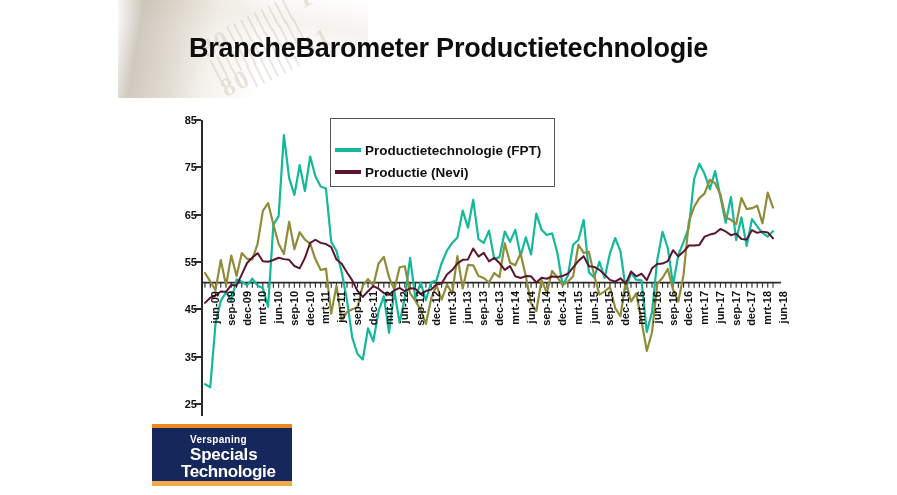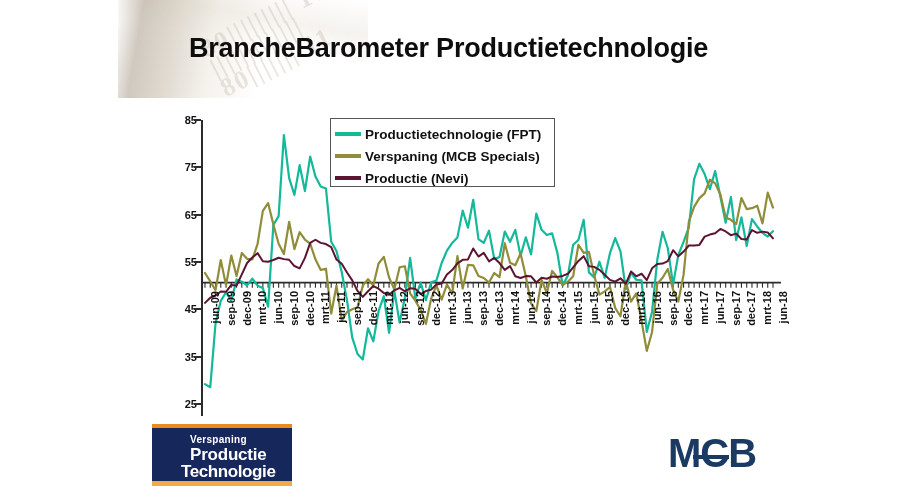--- a/index.html
+++ b/index.html
@@ -43,21 +43,21 @@
     position:absolute;right:0;font-size:11px;font-weight:bold;color:#111;
     transform:translateY(-50%);font-family:"Liberation Sans", sans-serif;
   }
   .yaxis-line{position:absolute;left:38px;top:8px;width:2px;height:296px;background:#2b2b2b;}
   .ytick{position:absolute;left:31px;width:7px;height:2px;background:#2b2b2b;transform:translateY(-1px);}
   .plot{position:absolute;left:40px;top:0px;width:578px;height:300px;overflow:visible;}
   .plot svg{display:block;}
 
   .legend{
     position:absolute;left:167px;top:6px;width:225px;height:69px;
-    background:#fff;border:1.5px solid #555;padding:4px 4px;box-sizing:border-box;
+    background:#fff;border:1.5px solid #555;padding:20px 4px;box-sizing:border-box;
   }
   .legend-row{display:flex;align-items:center;height:22px;}
   .legend-swatch{width:26px;height:4px;margin-right:4px;flex:0 0 26px;}
   .legend-label{font-size:13.5px;font-weight:bold;color:#111;white-space:nowrap;}
 
   .xlabels{position:absolute;left:40px;top:0;width:578px;height:0;}
   .xlabels span{
     position:absolute;top:0;
     font-size:11px;font-weight:bold;color:#111;white-space:nowrap;
     transform-origin:left top;transform:rotate(-90deg) translate(-100%,0);
@@ -263,44 +263,36 @@
         <span style="left: 558.222px; top: 178.667px;">mrt-18</span>
         <span style="left: 574px; top: 178.667px;">jun-18</span>
       </div>
 
     <div class="legend">
       <div class="legend-row">
         <span class="legend-swatch" style="background: rgb(20, 184, 154);"></span>
         <span class="legend-label">Productietechnologie (FPT)</span>
       </div>
       <div class="legend-row">
-        <span class="legend-swatch" style="background: rgb(143, 140, 58);"></span>
-        <span class="legend-label">Verspaning (MCB Specials)</span>
-      </div>
-      <div class="legend-row">
         <span class="legend-swatch" style="background: rgb(92, 21, 48);"></span>
         <span class="legend-label">Productie (Nevi)</span>
       </div>
     </div>
   <div class="ytick" style="top: 292px;"></div>
       <div class="ytick" style="top: 244.667px;"></div>
       <div class="ytick" style="top: 197.333px;"></div>
       <div class="ytick" style="top: 150px;"></div>
       <div class="ytick" style="top: 102.667px;"></div>
       <div class="ytick" style="top: 55.3333px;"></div>
       <div class="ytick" style="top: 8px;"></div>
     </div>
 
   <div class="fpt-logo">
     <div class="stripes"></div>
     <div class="fpt-txt">
       <div class="l1">Verspaning</div>
-      <div class="l2">Productie</div>
+      <div class="l2">Specials</div>
       <div class="l3">Technologie</div>
     </div>
   </div>
 
-  <div class="mcb-logo">
-    <span>MCB</span>
-    <span class="bar"></span>
-  </div>
 
 </div>
 
 </body></html>

